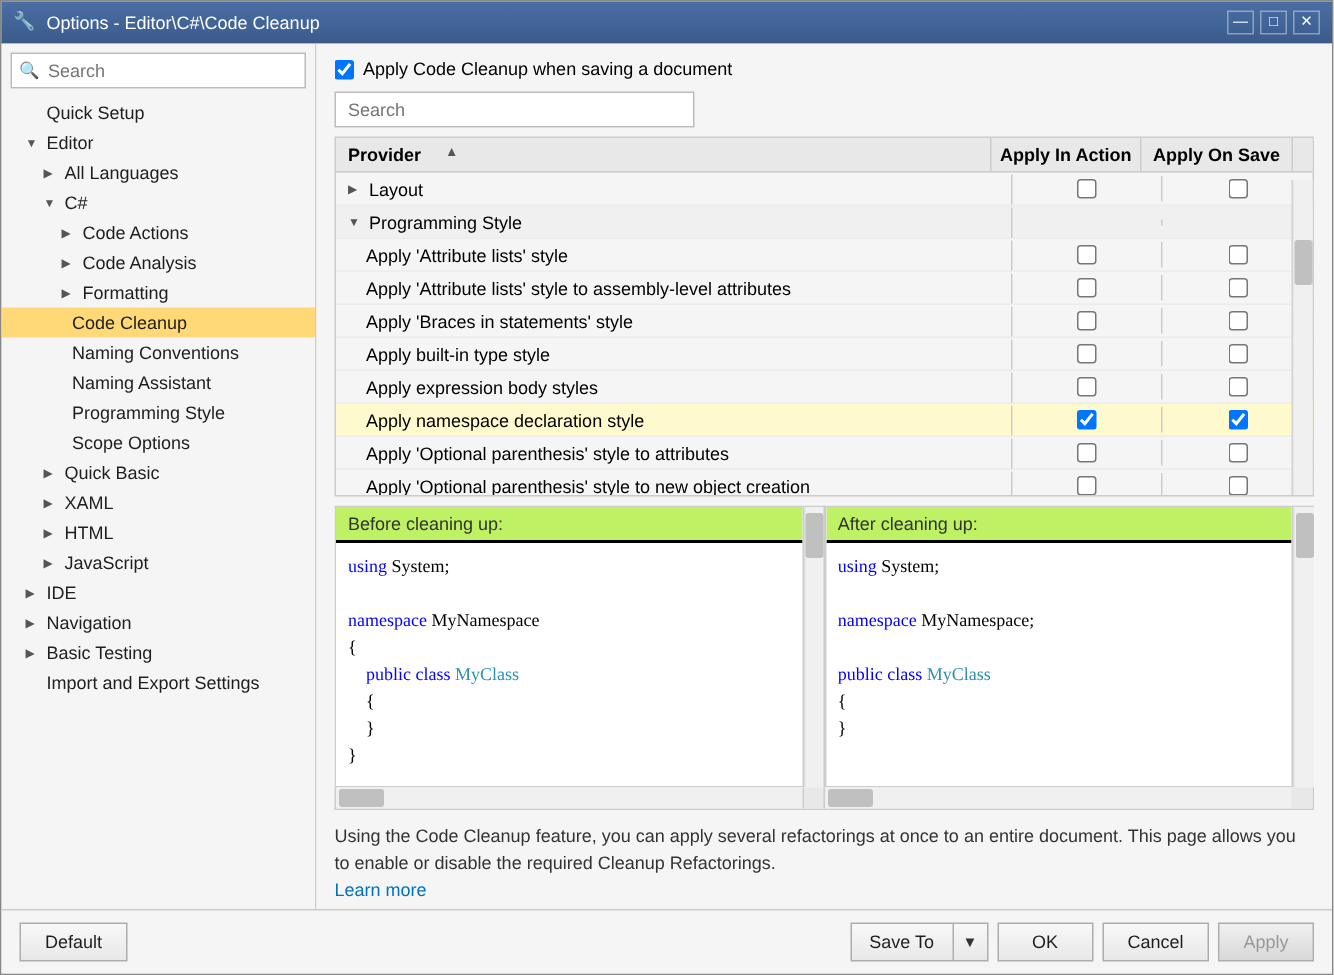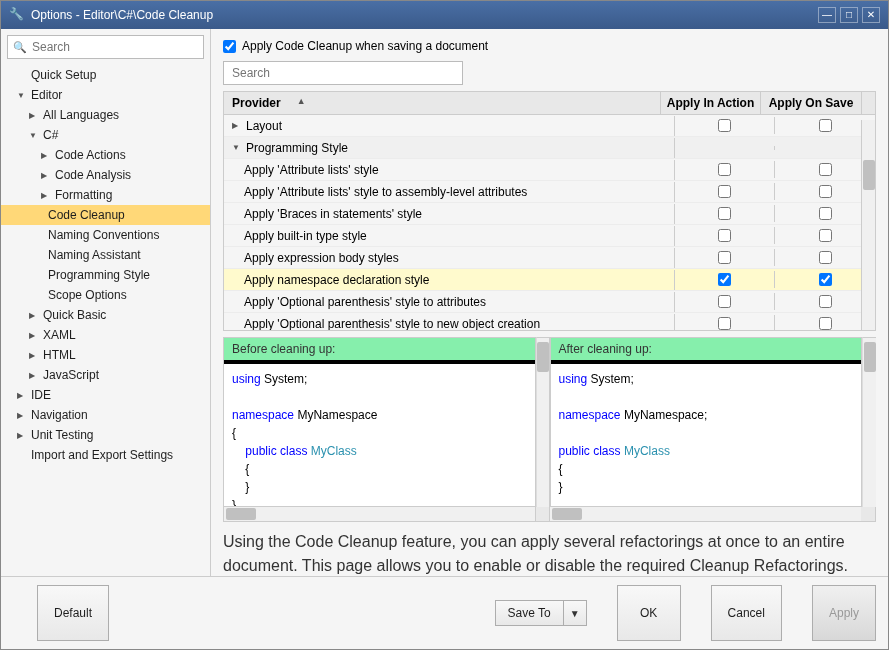--- a/index.html
+++ b/index.html
@@ -253,45 +253,45 @@
       border: 1px solid #ccc;
       background: white;
       overflow: hidden;
       display: flex;
       flex-direction: column;
     }
     .code-panel-title {
       font-size: 12px;
       padding: 4px 8px;
       color: #333;
-      border-bottom: 4px solid #000000;
-      background: #86efac;
+      border-bottom: 2px solid #000000;
+      background: #bef264;
     }
     .code-panel-body {
       flex: 1;
       padding: 6px 8px;
-      font-family: Liberation Sans, sans-serif;
+      font-family: Liberation Serif, serif;
       font-size: 12px;
       overflow-y: auto;
       line-height: 1.5;
     }
     .kw { color: #0000ff; font-weight: normal; }
     .type { color: #2b91af; }
     .scrollbar-thumb {
       width: 12px;
       height: 30px;
       background: #c0c0c0;
       margin: 2px auto;
       border-radius: 2px;
     }
 
     
     .info-section {
       padding: 8px 12px 4px 12px;
-      font-size: 16px;
+      font-size: 12px;
       color: #333;
       line-height: 1.5;
     }
     .learn-more {
       color: #0070c0;
       cursor: pointer;
       text-decoration: none;
     }
 
     
@@ -302,28 +302,27 @@
       justify-content: space-between;
       border-top: 1px solid #ccc;
       background: #f5f5f5;
     }
     .footer-right {
       display: flex;
       gap: 6px;
       align-items: center;
     }
     .btn {
-      padding: 20px 16px;
+      padding: 5px 16px;
       font-size: 12px;
       border: 1px solid #adadad;
       background: linear-gradient(to bottom, #f8f8f8, #e8e8e8);
       cursor: pointer;
       min-width: 64px;
       color: #1e1e1e;
-      margin-left: 24px;
     }
     .btn-default { min-width: 70px; }
     .btn-apply {
       background: linear-gradient(to bottom, #f0f0f0, #d8d8d8);
       color: #999;
     }
     .save-to-wrap {
       display: flex;
       border: 1px solid #adadad;
     }
@@ -448,21 +447,21 @@
         <div class="tree-item indent-1">
           <span class="tree-arrow">▶</span>
           <span>IDE</span>
         </div>
         <div class="tree-item indent-1">
           <span class="tree-arrow">▶</span>
           <span>Navigation</span>
         </div>
         <div class="tree-item indent-1">
           <span class="tree-arrow">▶</span>
-          <span>Unit Testing</span>
+          <span>Basic Testing</span>
         </div>
         <div class="tree-item indent-1">
           <span class="tree-arrow"></span>
           <span>Import and Export Settings</span>
         </div>
       </div>
     </div>
 
     <div class="right-panel">
       <div class="panel-top">

